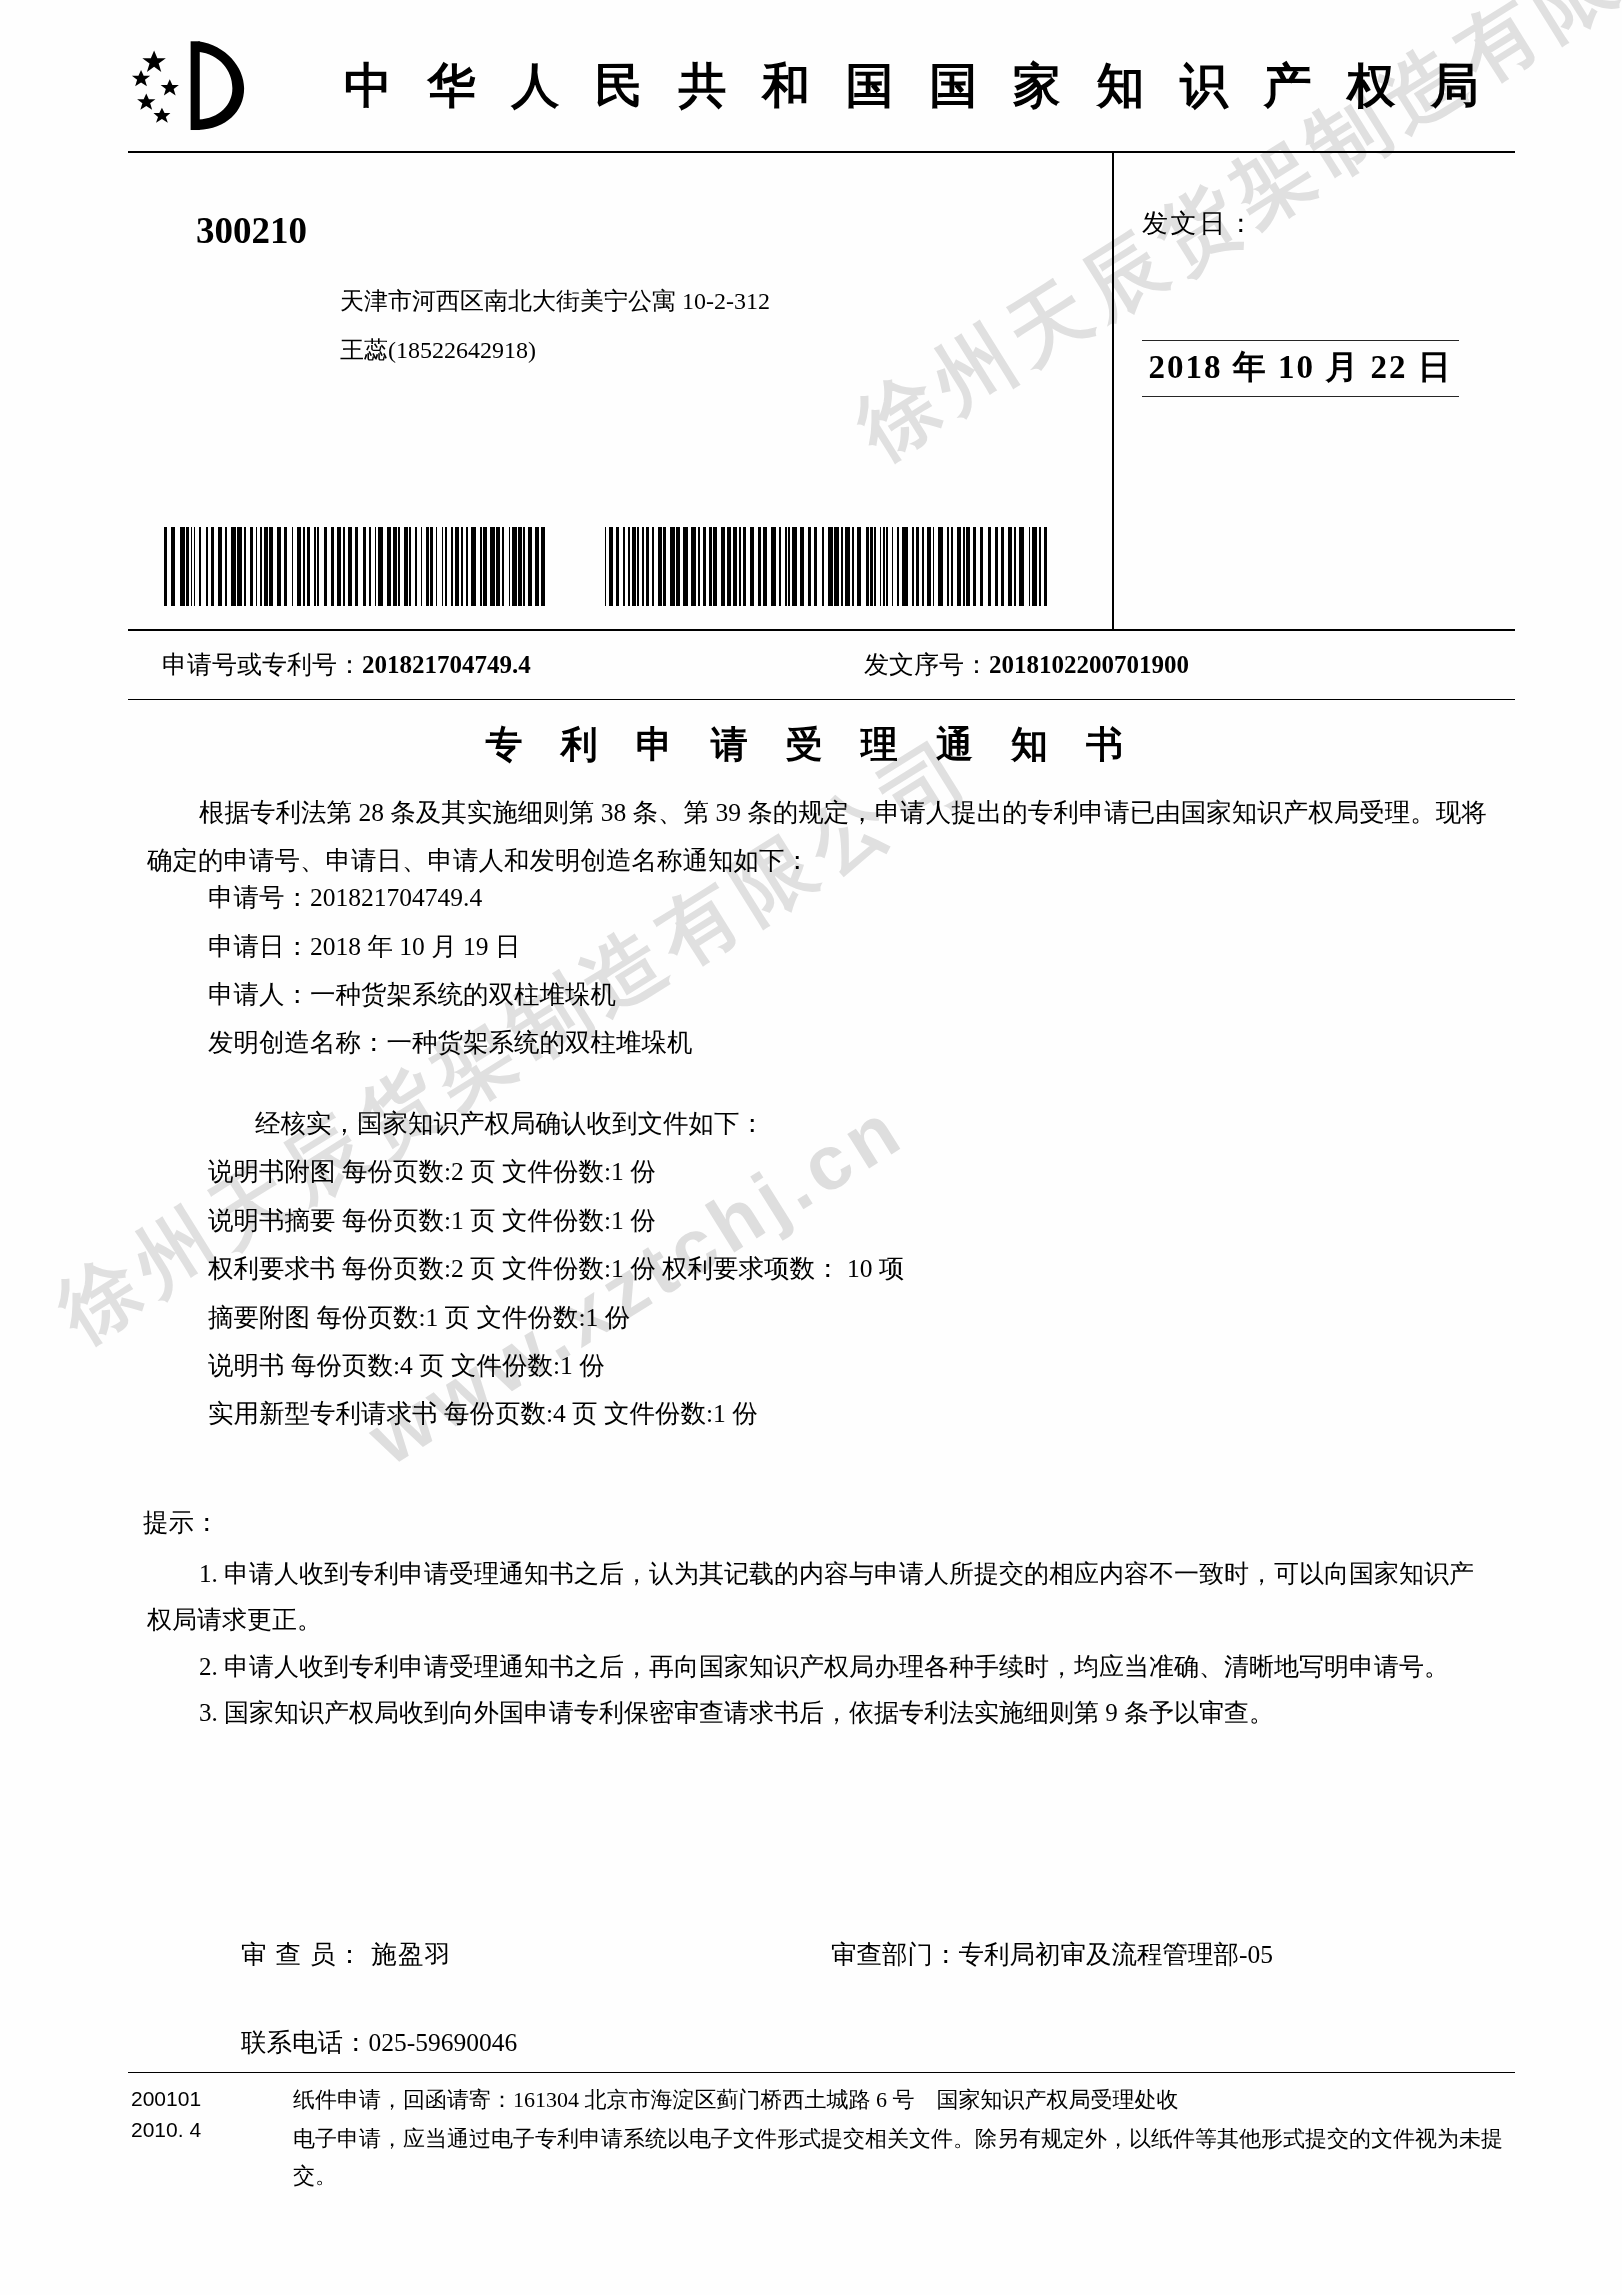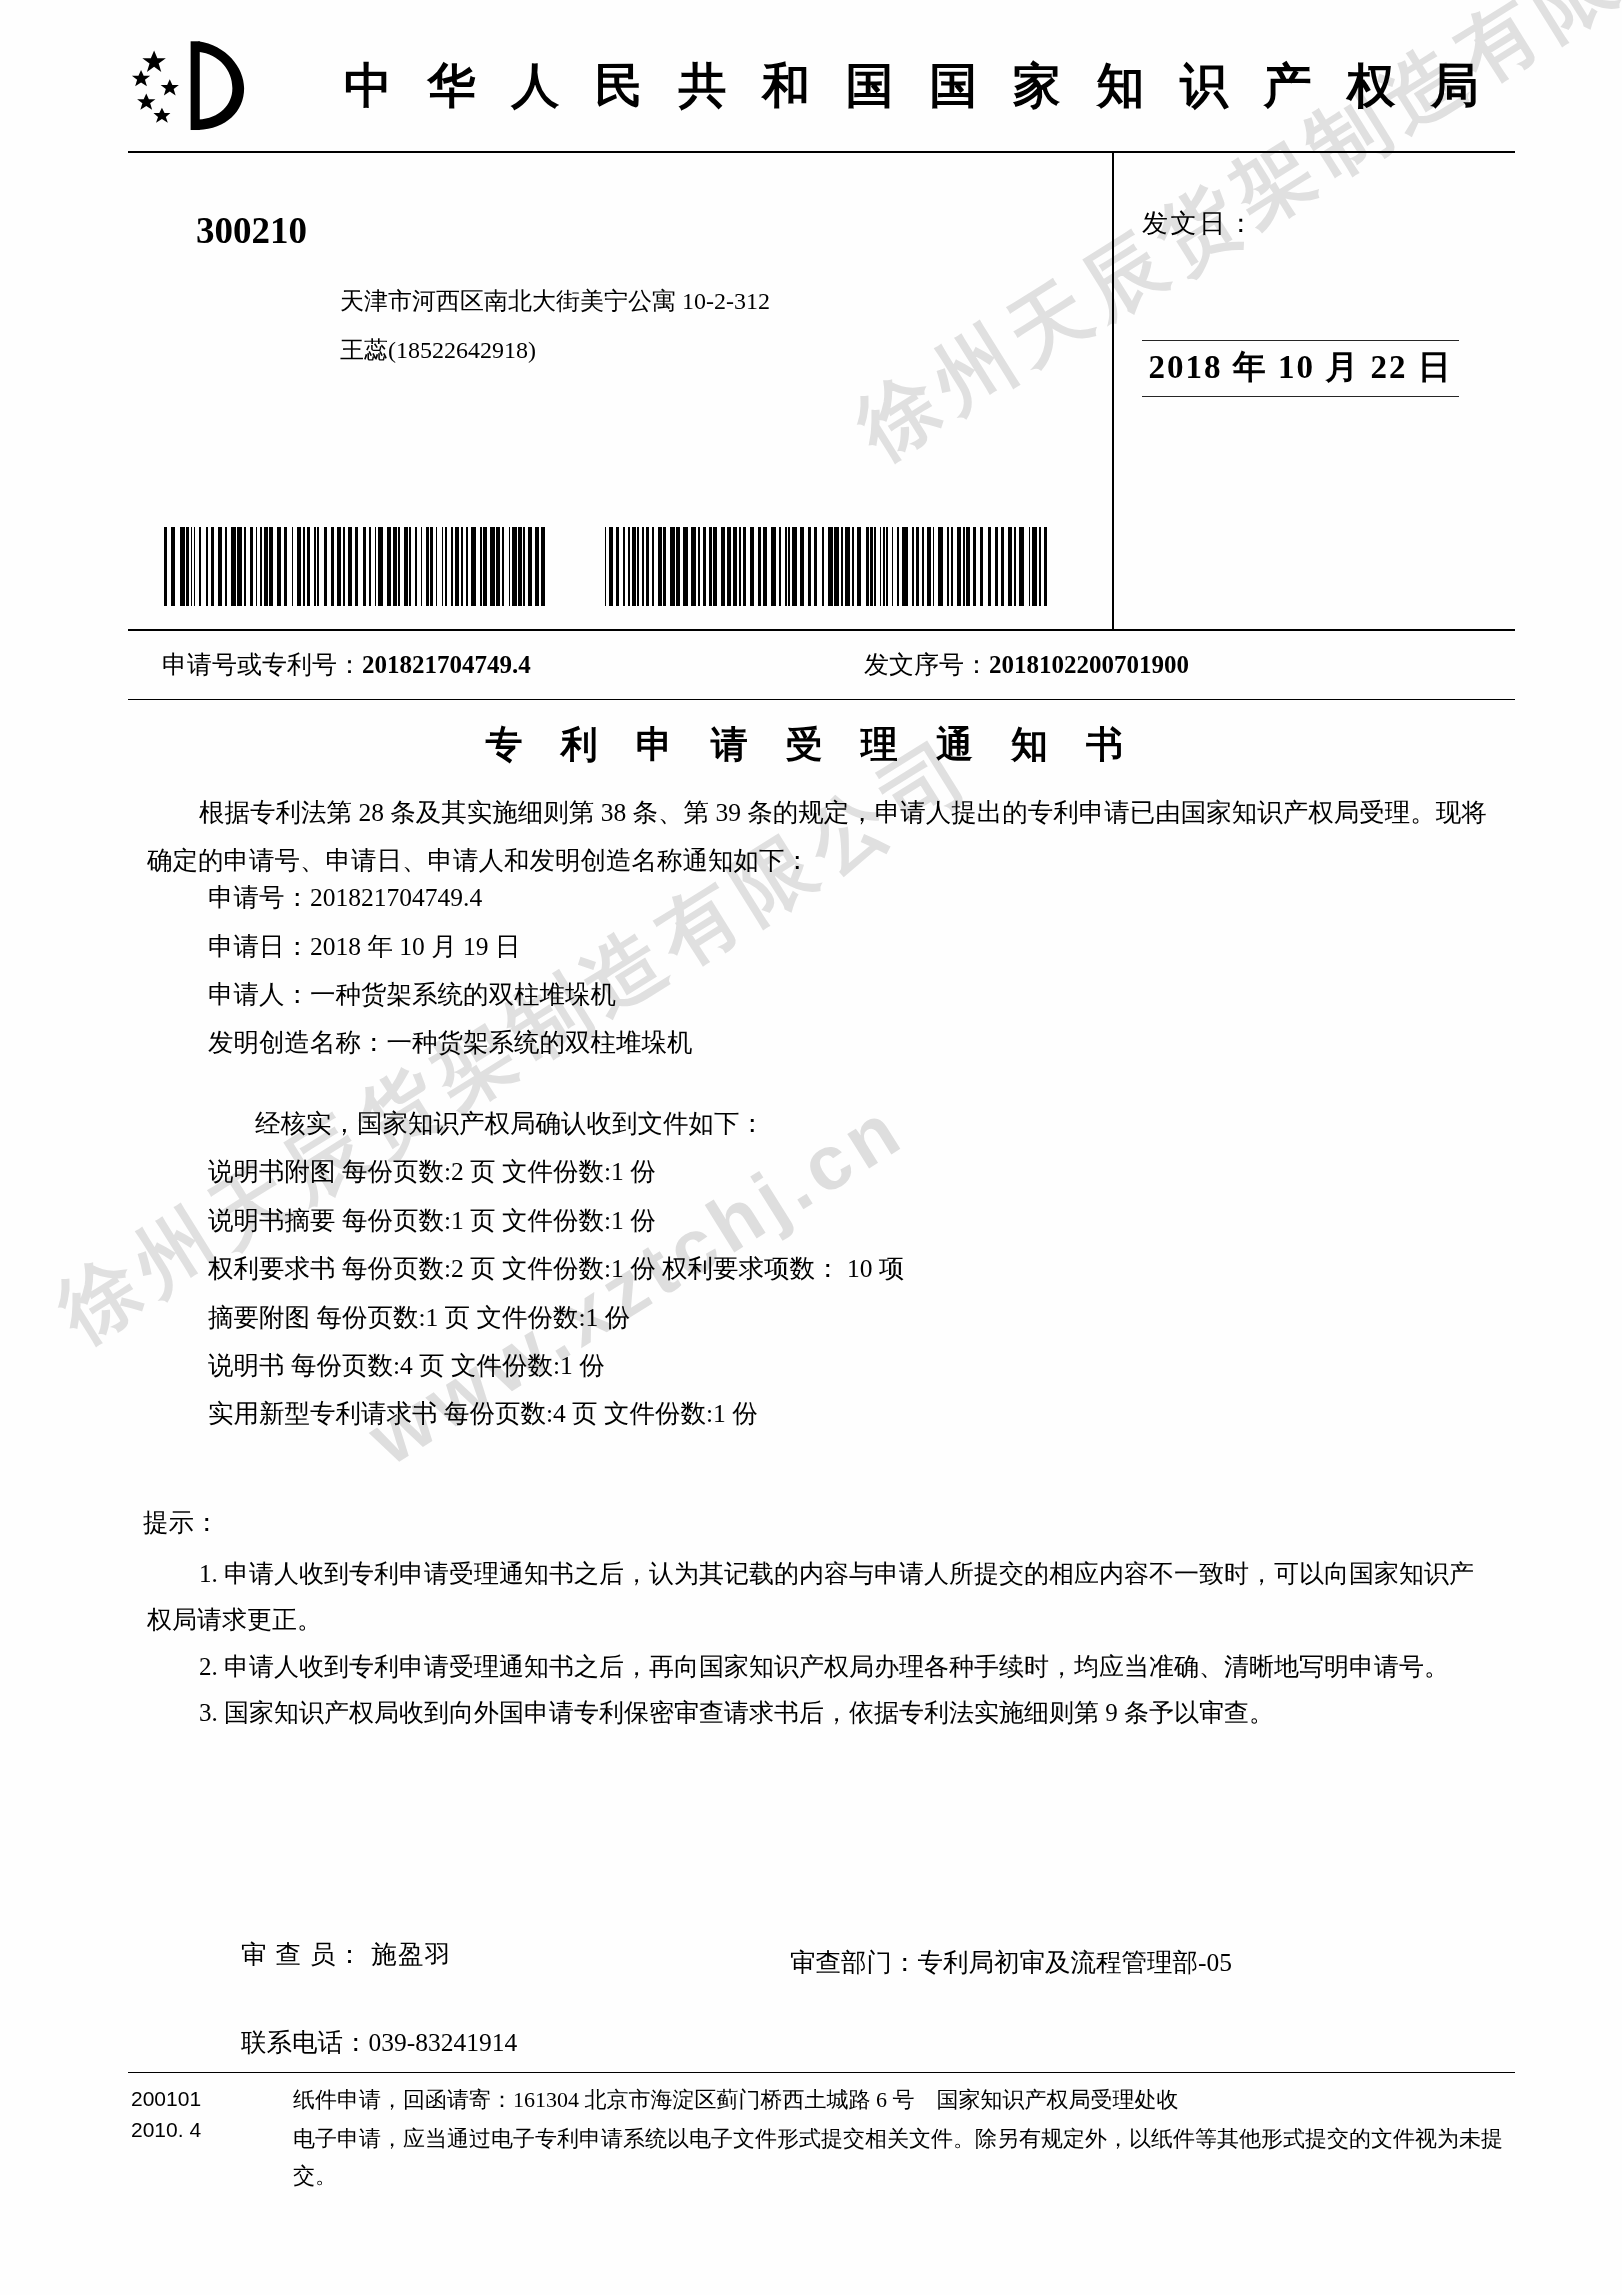--- a/index.html
+++ b/index.html
@@ -194,23 +194,22 @@
 
   
   .sig-examiner {
     position: absolute;
     left: 241px; top: 1937px;
     font-size: 25.5px;
     letter-spacing: 1.3px;
   }
   .sig-dept {
     position: absolute;
-    left: 790px; top: 1937px;
-    font-size: 25.5px;
-    margin-top: 8px;
+    left: 831px; top: 1937px;
+    font-size: 25.5px;
   }
   .sig-phone {
     position: absolute;
     left: 241px; top: 2025px;
     font-size: 25.5px;
   }
 
   
   .footer-code1 {
     position: absolute;
@@ -309,21 +308,21 @@
   <div class="note indent2" style="top:1644px;">2. 申请人收到专利申请受理通知书之后，再向国家知识产权局办理各种手续时，均应当准确、清晰地写明申请号。</div>
   <div class="note indent2" style="top:1690px;">3. 国家知识产权局收到向外国申请专利保密审查请求书后，依据专利法实施细则第 9 条予以审查。</div>
 
   <div class="sig-examiner">
     <span>审 查 员：</span>&nbsp;<span>施盈羽</span>
   </div>
   <div class="sig-dept">
     <span>审查部门：</span><span>专利局初审及流程管理部-05</span>
   </div>
   <div class="sig-phone">
-    <span>联系电话：</span><span>039-83241914</span>
+    <span>联系电话：</span><span>025-59690046</span>
   </div>
 
   <div class="hr hr-thin" style="top:2072px; left:128px; width:1387px;"></div>
 
   <div class="footer-code1">200101</div>
   <div class="footer-code2">2010. 4</div>
   <div class="footer-l1">纸件申请，回函请寄：161304 北京市海淀区蓟门桥西土城路 6 号　国家知识产权局受理处收</div>
   <div class="footer-l2">电子申请，应当通过电子专利申请系统以电子文件形式提交相关文件。除另有规定外，以纸件等其他形式提交的文件视为未提交。</div>
 
 </div>

